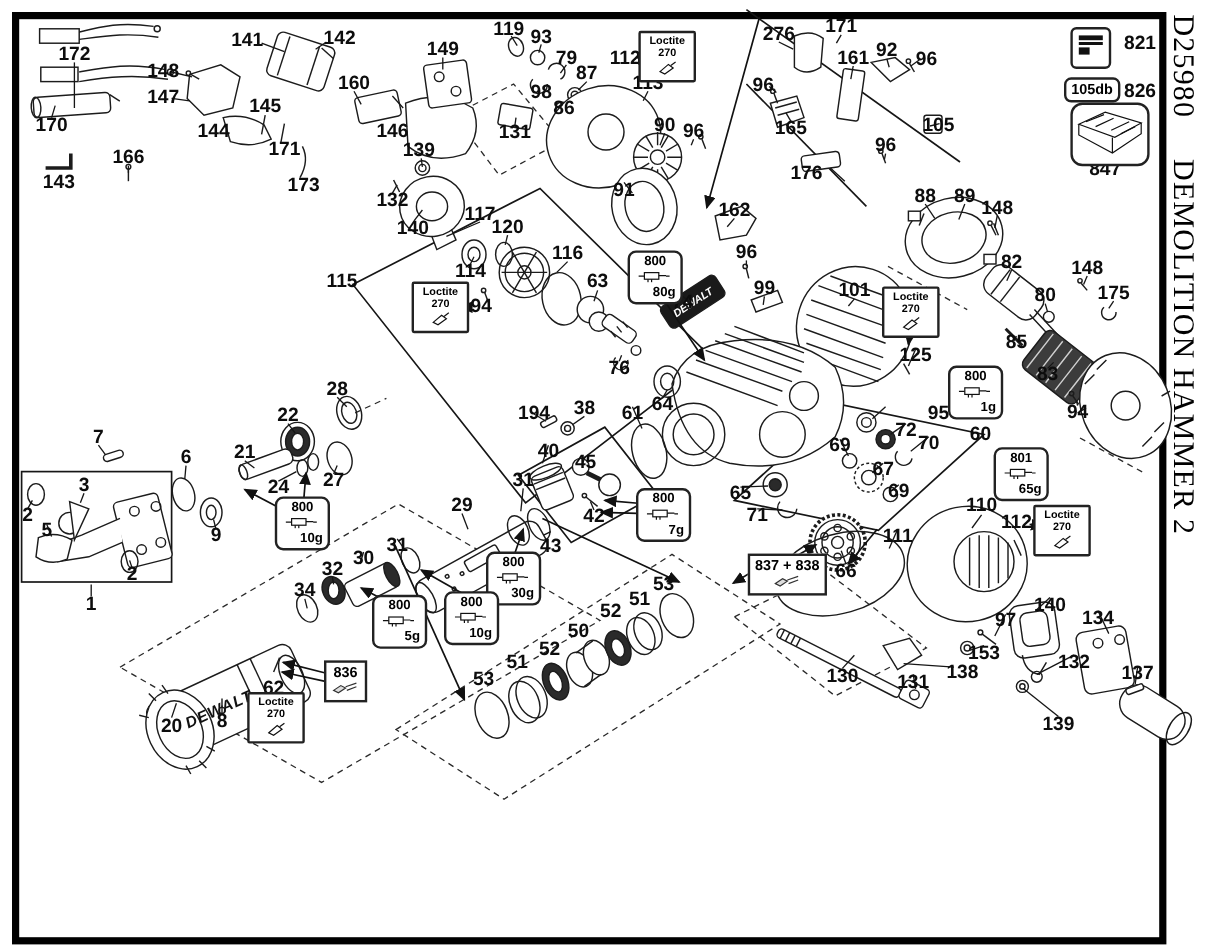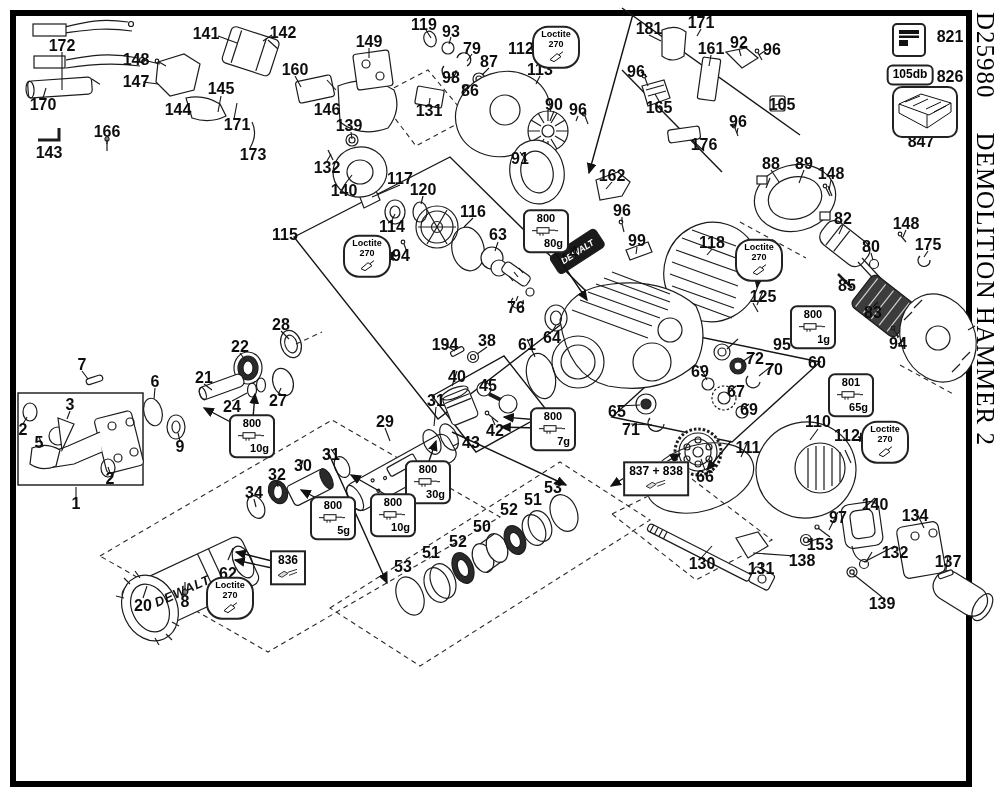--- a/index.html
+++ b/index.html
@@ -10,21 +10,21 @@
   #side-title{position:absolute;left:971px;top:12px;height:770px;
               writing-mode:vertical-rl;text-orientation:mixed;
               font-family:"Liberation Serif",serif;font-size:25px;color:#000;
               letter-spacing:1px;white-space:nowrap;}
   #side-title .gap{display:inline-block;height:34px;}
   #art-layer{position:absolute;left:0;top:0;width:1007px;height:793px;}
   .callout{position:absolute;transform:translate(-50%,-50%);
            font-weight:700;font-size:16px;color:#0d0d0d;white-space:nowrap;
            font-family:"Liberation Sans",sans-serif;z-index:5;}
   .slabel{position:absolute;transform:translate(-50%,-50%);z-index:6;background:#fff;}
-  .loctite{width:42px;border:2px solid #222;border-radius:16px;text-align:center;
+  .loctite{width:42px;border:2px solid #222;border-radius:2px;text-align:center;
            font-weight:700;font-size:9px;line-height:1.1;padding:2px 1px 1px;}
   .grease{width:38px;border:2px solid #222;border-radius:7px;text-align:center;
           font-weight:700;font-size:11px;line-height:1.05;padding:2px 2px 1px;}
   .grease .amt{text-align:right;padding-right:2px;}
   .plainbox{border:2px solid #222;font-weight:700;font-size:12px;
             padding:2px 4px;text-align:center;line-height:1.1;}
   .plainbox.rounded{border-radius:6px;}
   .iconbox{border:2px solid #222;border-radius:5px;padding:2px;}
   .iconbox.kit{border-radius:10px;}
   svg line,svg path,svg polyline,svg polygon,svg ellipse,svg circle,svg rect{vector-effect:none;}
@@ -592,58 +592,58 @@
       <div class="callout" style="left: 489px; top: 62px;">87</div>
       <div class="callout" style="left: 451px; top: 78px;">98</div>
       <div class="callout" style="left: 470px; top: 91px;">86</div>
       <div class="callout" style="left: 429px; top: 111px;">131</div>
       <div class="callout" style="left: 521px; top: 49px;">112</div>
       <div class="callout" style="left: 540px; top: 70px;">113</div>
       <div class="callout" style="left: 554px; top: 105px;">90</div>
       <div class="callout" style="left: 578px; top: 110px;">96</div>
       <div class="callout" style="left: 520px; top: 159px;">91</div>
       <div class="callout" style="left: 612px; top: 176px;">162</div>
-      <div class="callout" style="left: 649px; top: 29px;">181</div>
+      <div class="callout" style="left: 649px; top: 29px;">276</div>
       <div class="callout" style="left: 701px; top: 23px;">171</div>
       <div class="callout" style="left: 711px; top: 49px;">161</div>
       <div class="callout" style="left: 739px; top: 43px;">92</div>
       <div class="callout" style="left: 772px; top: 50px;">96</div>
       <div class="callout" style="left: 636px; top: 72px;">96</div>
       <div class="callout" style="left: 659px; top: 108px;">165</div>
       <div class="callout" style="left: 782px; top: 105px;">105</div>
       <div class="callout" style="left: 738px; top: 122px;">96</div>
-      <div class="callout" style="left: 704px; top: 145px;">176</div>
+      <div class="callout" style="left: 672px; top: 145px;">176</div>
       <div class="callout" style="left: 950px; top: 37px;">821</div>
       <div class="callout" style="left: 950px; top: 77px;">826</div>
       <div class="callout" style="left: 921px; top: 142px;">847</div>
       <div class="callout" style="left: 349px; top: 126px;">139</div>
       <div class="callout" style="left: 327px; top: 168px;">132</div>
       <div class="callout" style="left: 344px; top: 191px;">140</div>
       <div class="callout" style="left: 400px; top: 179px;">117</div>
       <div class="callout" style="left: 423px; top: 190px;">120</div>
       <div class="callout" style="left: 392px; top: 227px;">114</div>
       <div class="callout" style="left: 285px; top: 235px;">115</div>
       <div class="callout" style="left: 401px; top: 256px;">94</div>
       <div class="callout" style="left: 473px; top: 212px;">116</div>
       <div class="callout" style="left: 498px; top: 235px;">63</div>
       <div class="callout" style="left: 516px; top: 308px;">76</div>
       <div class="callout" style="left: 622px; top: 211px;">96</div>
       <div class="callout" style="left: 637px; top: 241px;">99</div>
       <div class="callout" style="left: 569px; top: 253px;">74</div>
-      <div class="callout" style="left: 712px; top: 243px;">118</div>
+      <div class="callout" style="left: 712px; top: 243px;">101</div>
       <div class="callout" style="left: 763px; top: 297px;">125</div>
       <div class="callout" style="left: 552px; top: 338px;">64</div>
       <div class="callout" style="left: 527px; top: 345px;">61</div>
       <div class="callout" style="left: 445px; top: 345px;">194</div>
       <div class="callout" style="left: 487px; top: 341px;">38</div>
       <div class="callout" style="left: 457px; top: 377px;">40</div>
       <div class="callout" style="left: 488px; top: 386px;">45</div>
       <div class="callout" style="left: 436px; top: 401px;">31</div>
       <div class="callout" style="left: 495px; top: 431px;">42</div>
-      <div class="callout" style="left: 459px; top: 443px; margin-left: 12px;">43</div>
+      <div class="callout" style="left: 459px; top: 456px;">43</div>
       <div class="callout" style="left: 617px; top: 412px;">65</div>
       <div class="callout" style="left: 631px; top: 430px;">71</div>
       <div class="callout" style="left: 771px; top: 164px;">88</div>
       <div class="callout" style="left: 804px; top: 164px;">89</div>
       <div class="callout" style="left: 831px; top: 174px;">148</div>
       <div class="callout" style="left: 843px; top: 219px;">82</div>
       <div class="callout" style="left: 871px; top: 247px;">80</div>
       <div class="callout" style="left: 906px; top: 224px;">148</div>
       <div class="callout" style="left: 928px; top: 245px;">175</div>
       <div class="callout" style="left: 847px; top: 286px;">85</div>

